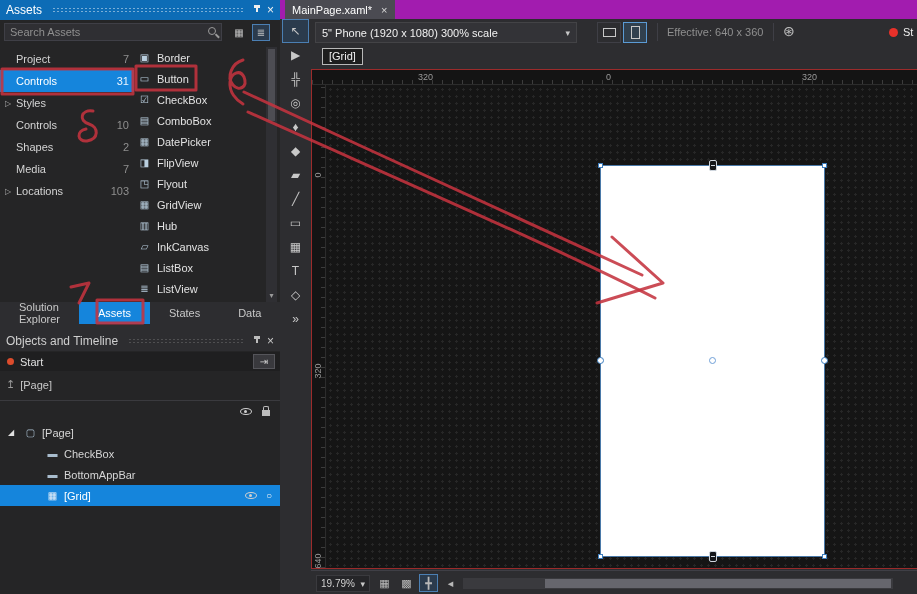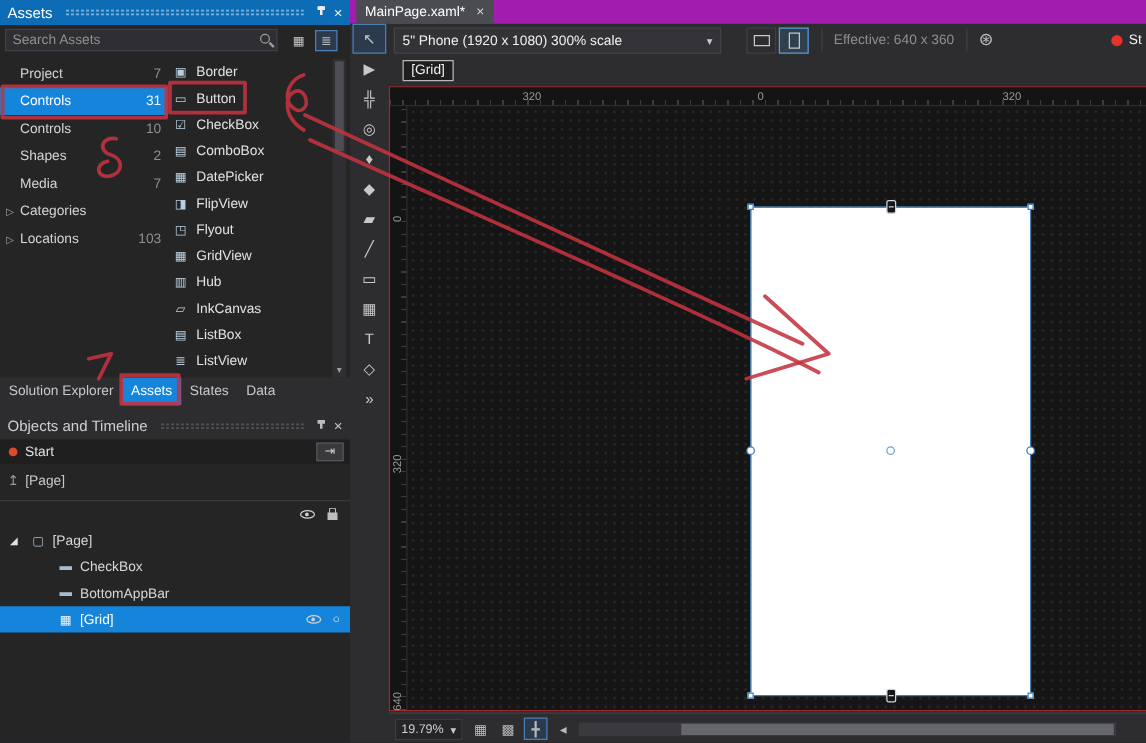--- a/index.html
+++ b/index.html
@@ -36,21 +36,21 @@
   .cat-label{flex:1}
   .cat-count{color:#8f8f8f}
   .cat-row.selected .cat-count{color:#eaf4fd}
   .control-list{position:absolute;left:136px;top:47px;width:128px}
   .ctl-row{height:21px;display:flex;align-items:center;gap:6px;padding:0 2px;font-size:11px;color:#e2e2e2}
   .ctl-icon{width:13px;text-align:center;font-size:10px;color:#b9cede}
   .scrollbar-v{position:absolute;left:266px;top:47px;width:11px;height:255px;background:#2f2f33}
   .sv-thumb{position:absolute;left:2px;top:2px;width:7px;height:72px;background:#4d4d53}
   .sv-arrow{position:absolute;left:0;bottom:1px;width:11px;height:11px;color:#9a9a9a;font-size:8px;text-align:center;line-height:11px}
   .panel-tabs{position:absolute;left:0;top:302px;right:0;height:22px;background:#2d2d30;display:flex;font-size:11px}
-  .ptab{padding:0 7px;display:flex;align-items:center;color:#c8c8c8}
+  .ptab{padding:0 19px;display:flex;align-items:center;color:#c8c8c8}
   .ptab.selected{background:var(--select-blue,#1585dc);color:#fff}
   
   #objects-panel{position:absolute;left:0;top:330px;width:280px;height:264px;background:#252526}
   .op-header{position:absolute;left:0;top:0;right:0;height:21px;background:#2d2d30;
     display:flex;align-items:center;padding:0 6px;gap:6px}
   .op-title{font-size:12px;color:#cfcfcf;white-space:nowrap}
   .op-header .pin-icon::before,.op-header .pin-icon::after{background:#bcbcbc}
   .op-header .close-glyph{color:#c8c8c8}
   .start-row{position:absolute;left:0;top:22px;right:0;height:19px;background:#1f1f20;display:flex;align-items:center;padding:0 5px}
   .start-dot{width:7px;height:7px;border-radius:50%;background:#dc4c2c;margin:0 6px 0 2px}
@@ -171,44 +171,44 @@
         <span class="cat-label">Project</span>
         <span class="cat-count">7</span>
       </div>
 
       <div class="cat-row selected">
         <span class="expander"></span>
         <span class="cat-label">Controls</span>
         <span class="cat-count">31</span>
       </div>
 
+      <div class="cat-row">
+        <span class="expander vis"></span>
+        <span class="cat-label">Styles</span>
+        <span class="cat-count"></span>
+      </div>
 
       <div class="cat-row">
         <span class="expander"></span>
         <span class="cat-label">Controls</span>
         <span class="cat-count">10</span>
       </div>
 
       <div class="cat-row">
         <span class="expander"></span>
         <span class="cat-label">Shapes</span>
         <span class="cat-count">2</span>
       </div>
 
       <div class="cat-row">
         <span class="expander"></span>
         <span class="cat-label">Media</span>
         <span class="cat-count">7</span>
       </div>
 
-      <div class="cat-row">
-        <span class="expander vis"></span>
-        <span class="cat-label">Categories</span>
-        <span class="cat-count"></span>
-      </div>
 
       <div class="cat-row">
         <span class="expander vis"></span>
         <span class="cat-label">Locations</span>
         <span class="cat-count">103</span>
       </div>
     </div>
   <div class="control-list">
 
       <div class="ctl-row">

